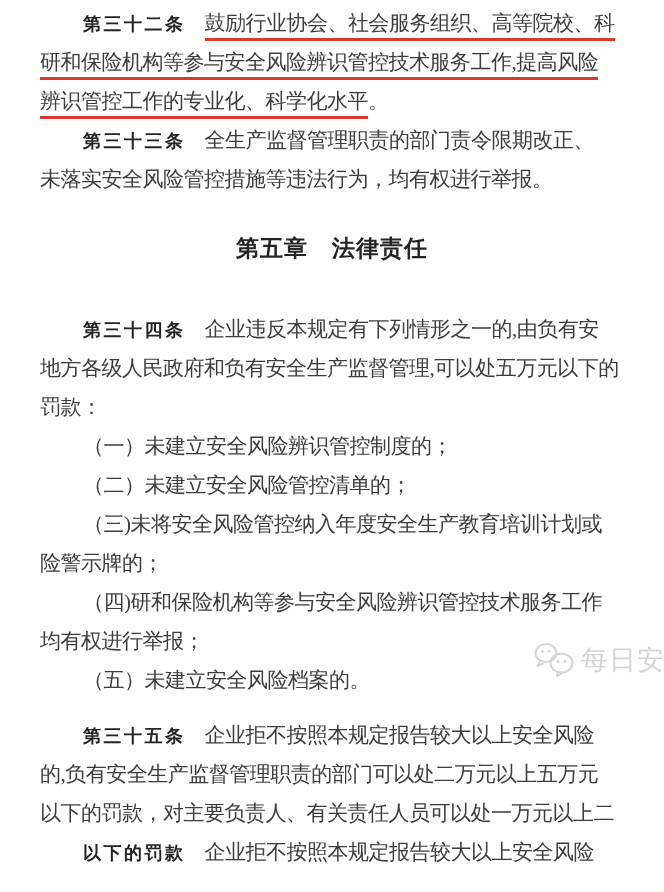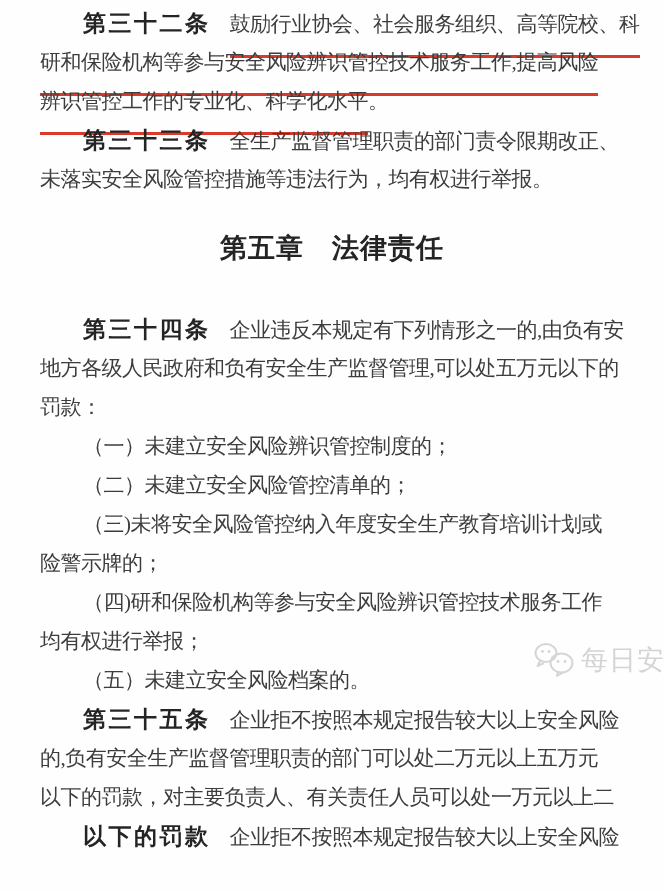--- a/index.html
+++ b/index.html
@@ -26,48 +26,48 @@
   .line {
     font-family: "Liberation Serif", serif;
     font-size: 21px;
     line-height: 39px;
     height: 39px;
     letter-spacing: -0.5px;
     color: var(--text-color);
     white-space: nowrap;
   }
   .line.indent { padding-left: 43px; }
-  .line.gap { margin-top: 0; }
+  .line.gap { margin-top: 16px; }
 
   .line.chapter {
     text-align: center;
     padding-left: 0;
     margin: 30px 0 42px 0;
   }
 
   .term {
     font-family: "Liberation Sans", sans-serif;
     font-weight: 700;
-    font-size: 23px;
+    font-size: 18px;
     letter-spacing: 2.5px;
     color: var(--term-color);
     margin-right: 19px;
   }
 
   .heading-text {
     font-family: "Liberation Sans", sans-serif;
     font-weight: 700;
-    font-size: 27px;
+    font-size: 23px;
     letter-spacing: 1px;
     color: var(--term-color);
   }
 
   .red-underline {
     border-bottom: 3px solid var(--underline-color);
-    padding-bottom: 19px;
+    padding-bottom: 3px;
   }
 
   .body-text { }
 
   .watermark {
     position: absolute;
     left: 534px;
     top: 642px;
     display: flex;
     align-items: center;

